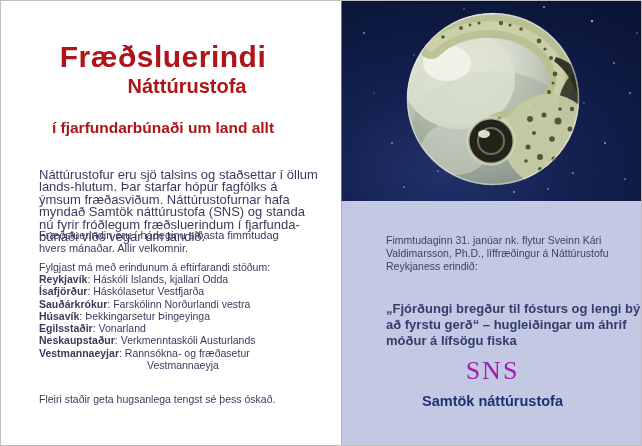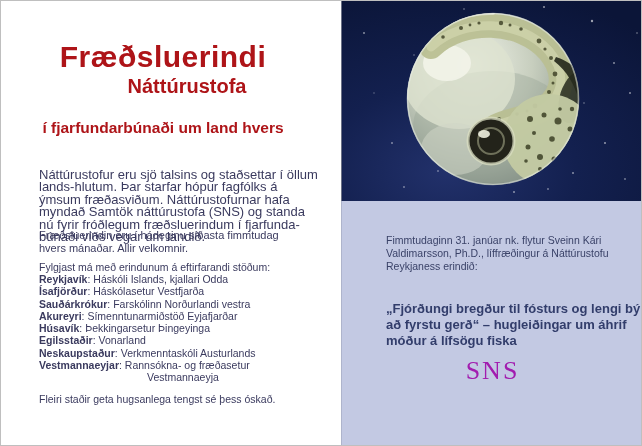--- a/index.html
+++ b/index.html
@@ -80,34 +80,33 @@
 </head>
 <body>
 
 <div class="page">
 
   <div class="left-col">
 
     <div class="heading-block">
       <h1 class="main-title">Fræðsluerindi</h1>
       <div class="subtitle">Náttúrustofa</div>
-      <div class="tagline">í fjarfundarbúnaði um land hvers</div>
+      <div class="tagline">í fjarfundarbúnaði um land allt</div>
     </div>
 
     <div class="intro body-text">Náttúrustofur eru sjö talsins og staðsettar í öllum lands-hlutum. Þar starfar hópur fagfólks á ýmsum fræðasviðum. Náttúrustofurnar hafa myndað Samtök náttúrustofa (SNS) og standa nú fyrir fróðlegum fræðsluerindum í fjarfunda-búnaði víðs vegar um landið.</div>
 
     <div class="schedule body-text">Fræðsluerindin eru í hádeginu síðasta fimmtudag hvers mánaðar. Allir velkomnir.</div>
 
     <div class="loc-heading body-text">Fylgjast má með erindunum á eftirfarandi stöðum:</div>
 
     <div class="loc-list body-text">
       <div class="loc-row"><b>Reykjavík</b><span>: </span><span>Háskóli Islands, kjallari Odda</span></div>
       <div class="loc-row"><b>Ísafjörður</b><span>: </span><span>Háskólasetur Vestfjarða</span></div>
       <div class="loc-row"><b>Sauðárkrókur</b><span>: </span><span>Farskólinn Norðurlandi vestra</span></div>
-      <div class="loc-row"><b>Akureyri</b><span>: </span><span>Símenntunarmiðstöð Eyjafjarðar</span></div>
       <div class="loc-row"><b>Húsavík</b><span>: </span><span>Þekkingarsetur Þingeyinga</span></div>
       <div class="loc-row"><b>Egilsstaðir</b><span>: </span><span>Vonarland</span></div>
       <div class="loc-row"><b>Neskaupstaður</b><span>: </span><span>Verkmenntaskóli Austurlands</span></div>
       <div class="loc-row"><b>Vestmannaeyjar</b><span>: </span><span>Rannsókna- og fræðasetur</span>
         <div class="venue-wrap">Vestmannaeyja</div>
       </div>
     </div>
 
     <div class="footer-note body-text">Fleiri staðir geta hugsanlega tengst sé þess óskað.</div>
   </div>
@@ -227,16 +226,17 @@
         </g>
 
         <circle cx="151" cy="98" r="85.5" fill="none" stroke="#e9eee5" stroke-width="1.6" opacity="0.55"></circle>
       </svg>
     </div>
 
     <div class="panel">
       <div class="announcement">Fimmtudaginn 31. janúar nk. flytur Sveinn Kári Valdimarsson, Ph.D., líffræðingur á Náttúrustofu Reykjaness erindið:</div>
       <div class="lecture-title">„Fjórðungi bregður til fósturs og lengi býr að fyrstu gerð“ – hugleiðingar um áhrif móður á lífsögu fiska</div>
       <div class="sns">SNS</div>
+      <div class="org-name">Samtök náttúrustofa</div>
     </div>
 
   </div>
 </div>
 
 </body></html>

